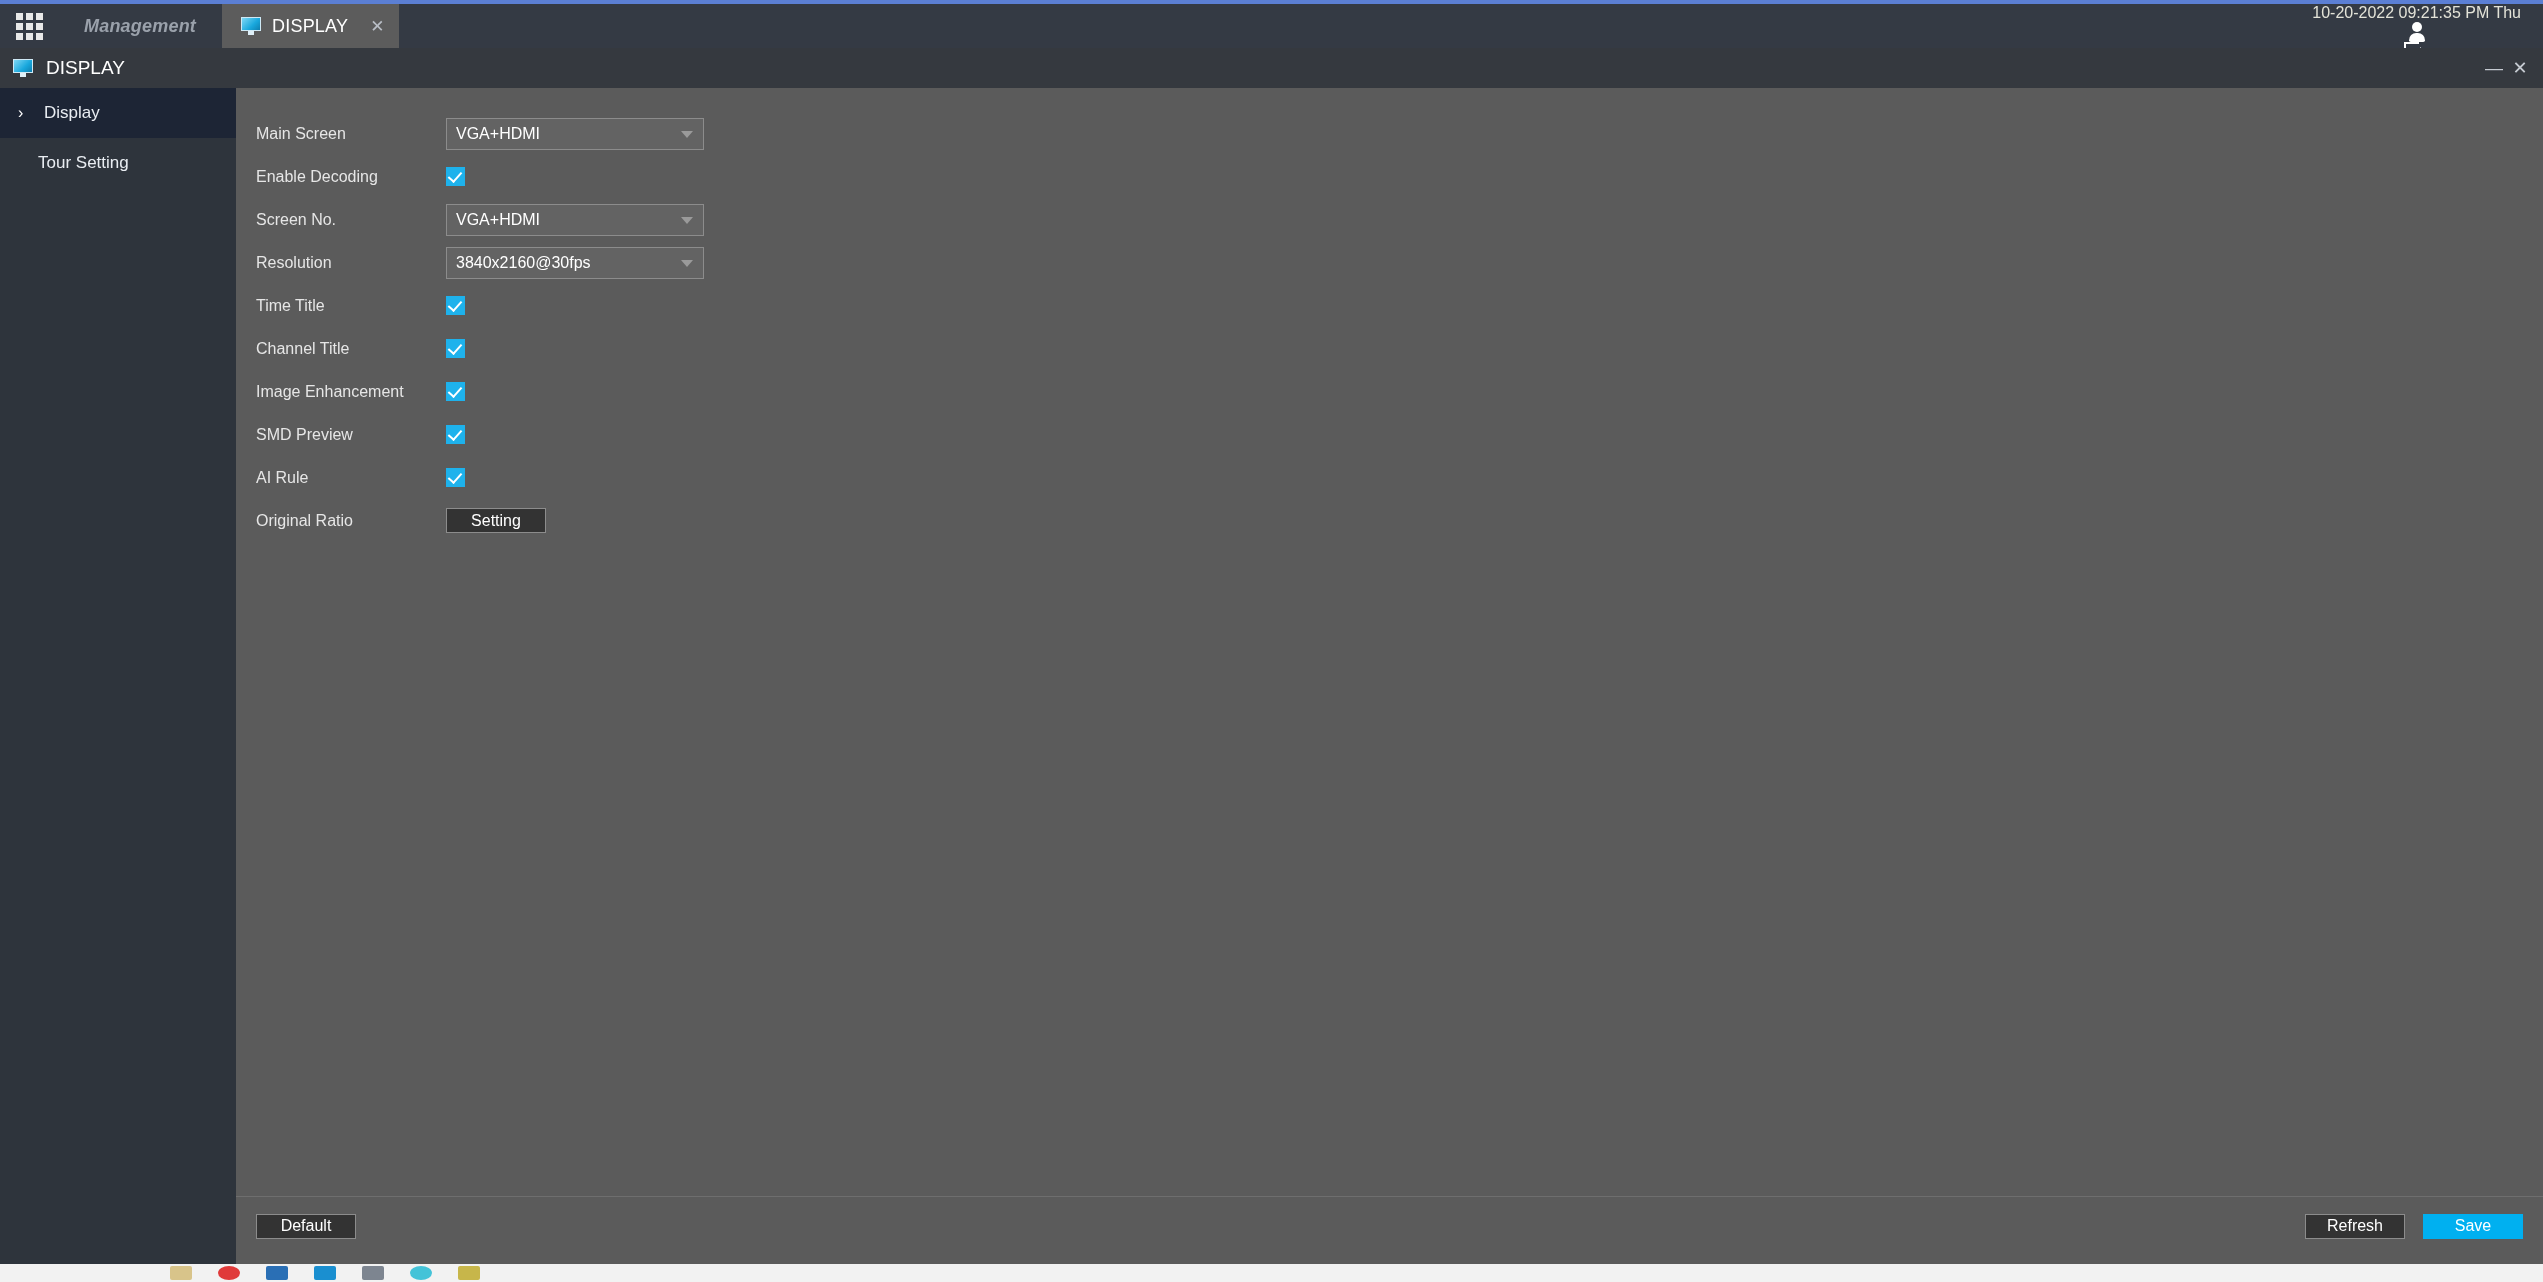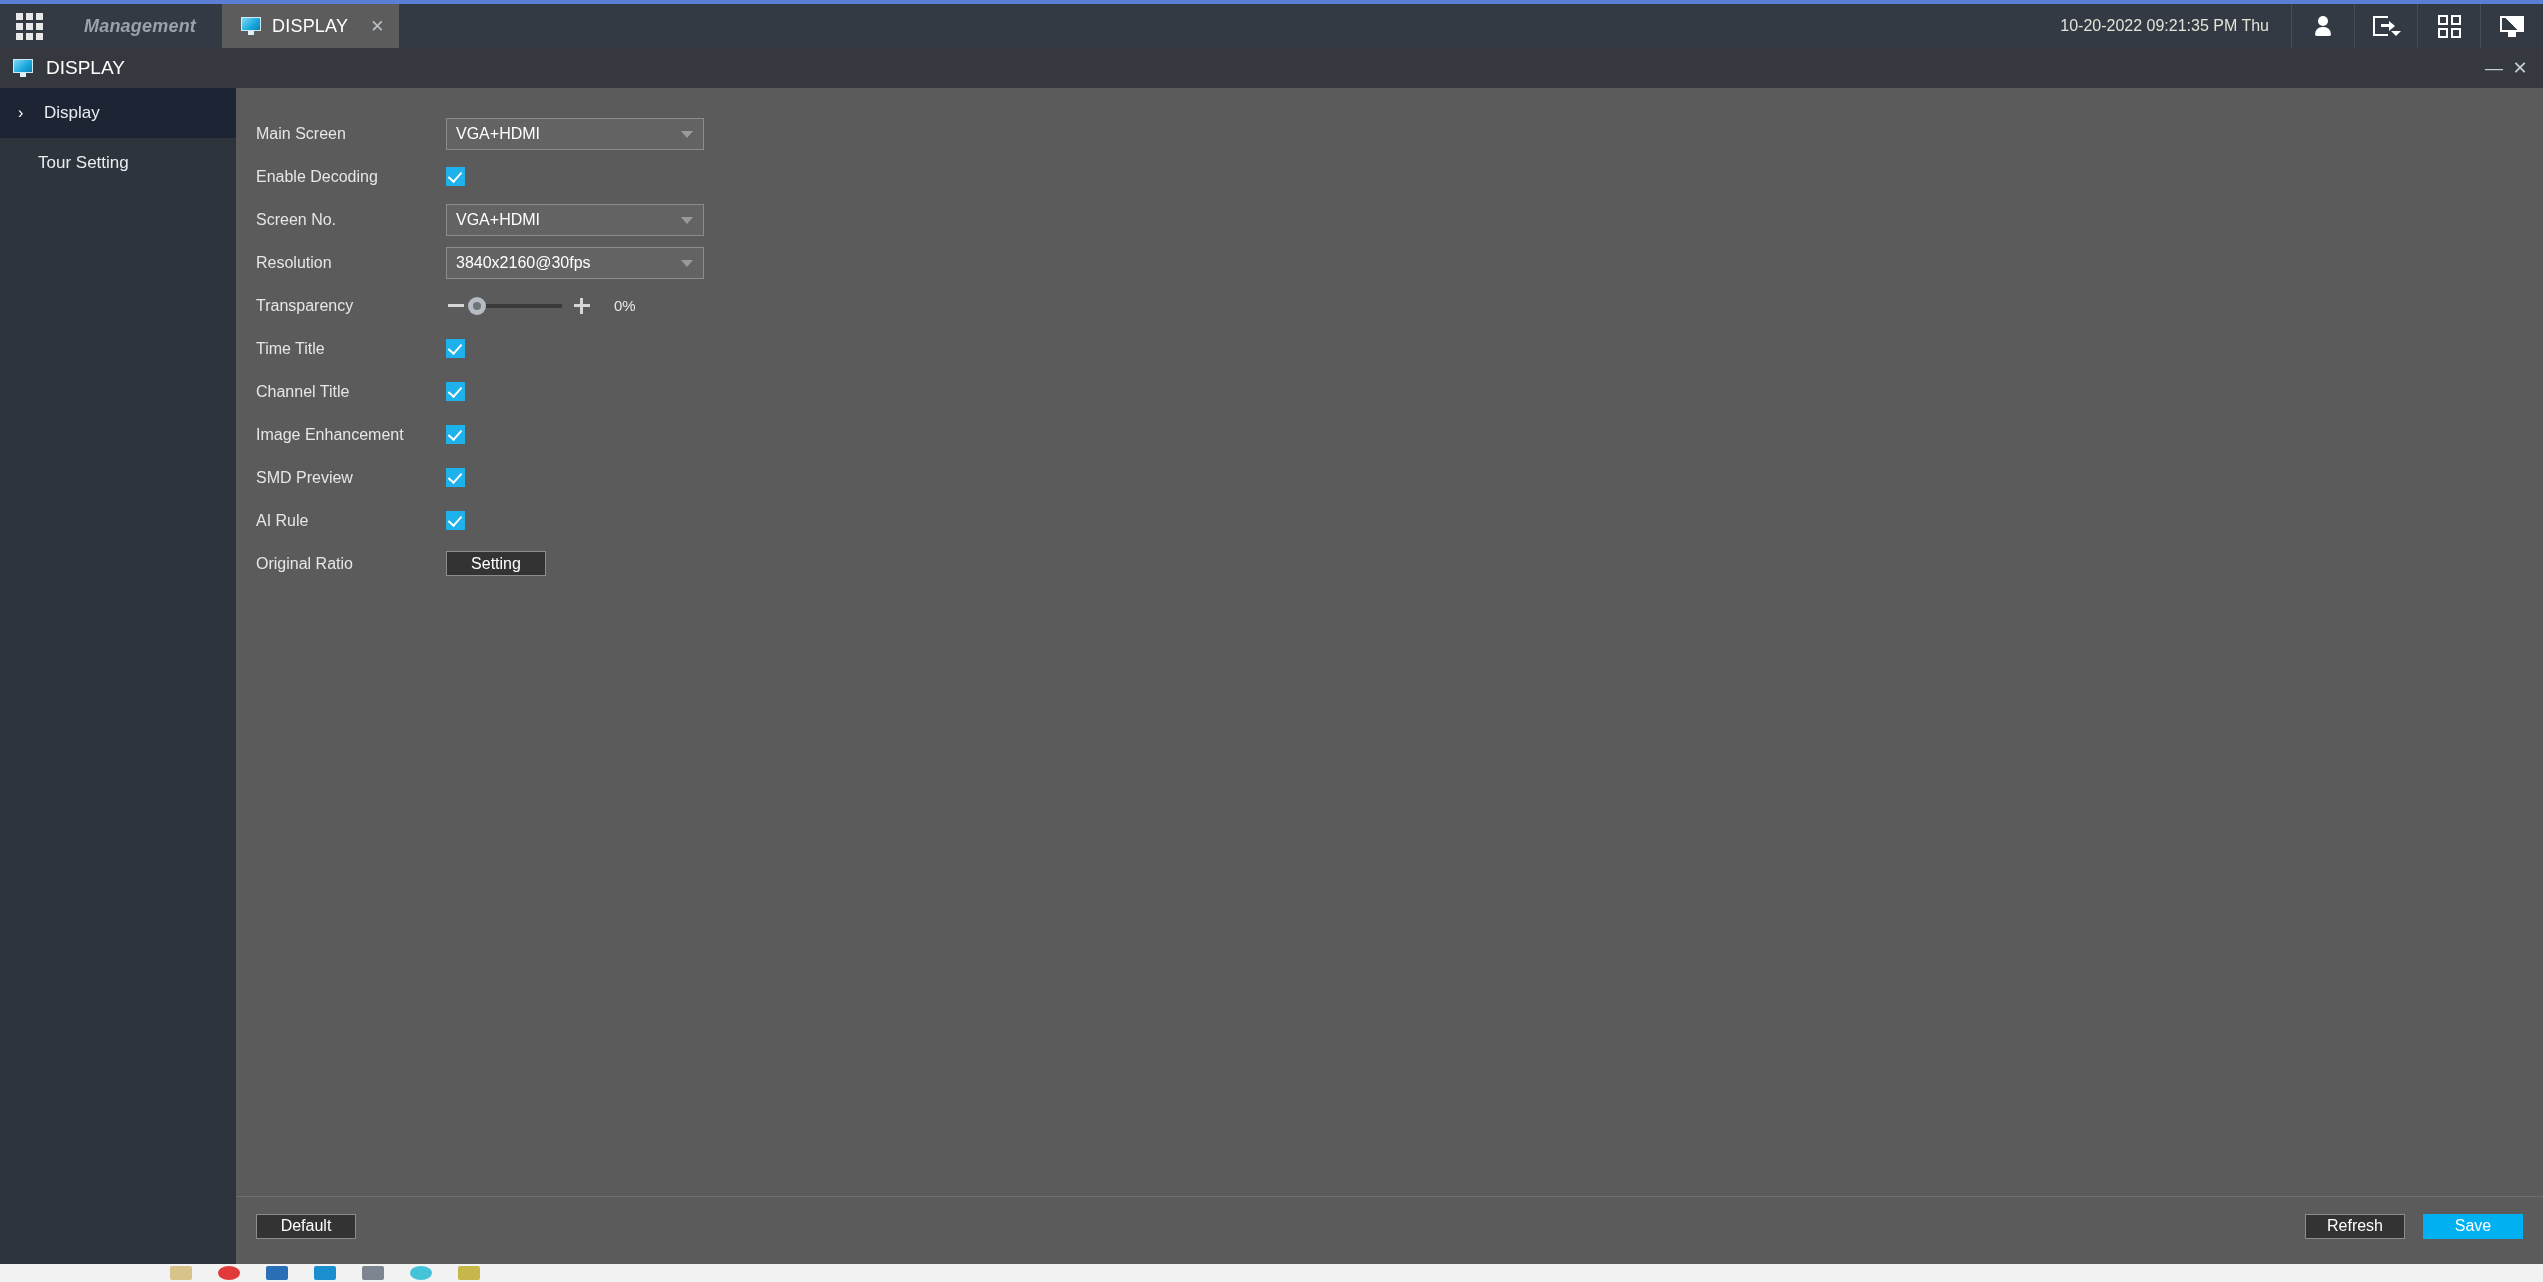--- a/index.html
+++ b/index.html
@@ -49,21 +49,21 @@
   }
   .tab .tab-icon .stand {
     position: absolute; left: 8px; top: 14px; width: 6px; height: 4px; background: #dfeff7;
   }
   .tab .close-x {
     margin-left: 22px; color: #b9bec6; font-size: 17px; line-height: 1;
     cursor: pointer;
   }
 
   .tab-right {
-    margin-left: auto; display: flex; align-items: center; height: 44px; padding-right: 0;
+    margin-left: auto; display: flex; align-items: center; height: 44px; padding-right: 0; flex-direction: column;
   }
   .clock {
     color: #e3e3d8; font-size: 16px; padding: 0 22px; white-space: nowrap;
   }
   .tb-sep { width: 1px; height: 44px; background: #474d57; }
   .tb-btn {
     width: 62px; height: 44px; display: flex; align-items: center; justify-content: center;
     color: #ffffff;
   }
   .icon-user { width: 16px; height: 20px; position: relative; }
@@ -359,31 +359,20 @@
       <div class="row">
         <div class="label">Resolution</div>
         <div class="ctrl">
           <div class="select">
             <span>3840x2160@30fps</span>
             <span class="caret"></span>
           </div>
         </div>
       </div>
 
-      <div class="row">
-        <div class="label">Transparency</div>
-        <div class="slider-row">
-          <span class="sl-minus"></span>
-          <span class="sl-track">
-            <span class="sl-handle"></span>
-          </span>
-          <span class="sl-plus"></span>
-          <span class="sl-value">0%</span>
-        </div>
-      </div>
 
       <div class="row">
         <div class="label">Time Title</div>
         <div class="ctrl">
             <div class="checkbox"></div>
           </div>
       </div>
 
       <div class="row">
         <div class="label">Channel Title</div>

